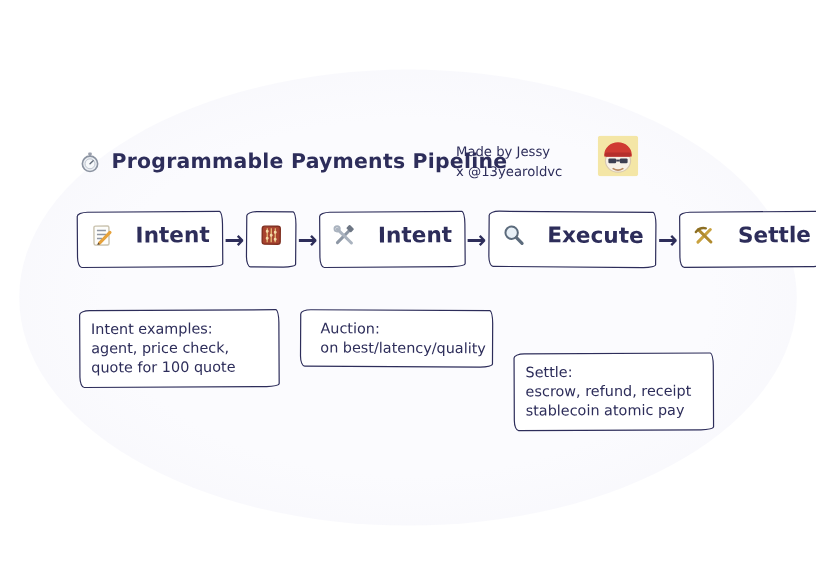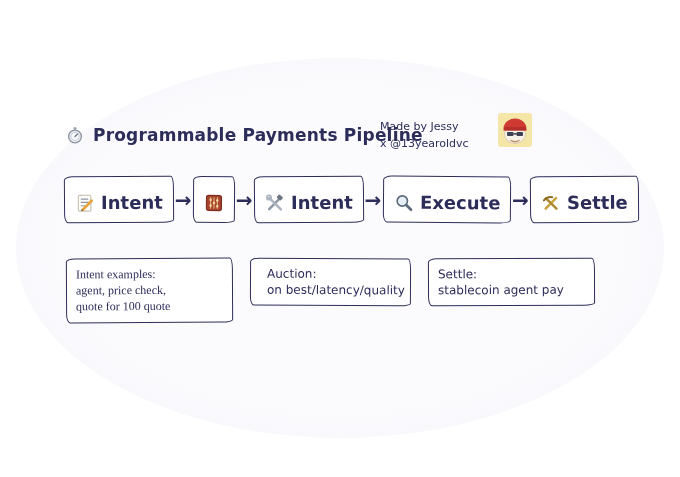--- a/index.html
+++ b/index.html
@@ -41,38 +41,38 @@
   .sketch {
     background: var(--boxbg);
     border: 1.6px solid var(--ink);
     border-radius: 9px 3px 11px 4px / 4px 11px 3px 9px;
   }
   .pipeline {
     position: absolute; left: 64px; top: 176px;
     display: flex; align-items: center;
   }
   .stage {
-    display: flex; align-items: flex-end; gap: 6px;
+    display: flex; align-items: flex-start; gap: 18px;
     padding: 9px 10px; height: 47px;
   }
   .pipeline > .stage:nth-child(4n+1) { transform: rotate(-0.4deg); }
   .pipeline > .stage:nth-child(4n+3) { transform: rotate(0.45deg); }
   .stage-label { font-size: 18px; font-weight: 600; white-space: nowrap; }
   .arrow {
     font-size: 20px; font-weight: 600; width: 19px;
     text-align: center; color: var(--ink); flex: none;
   }
   .notes {
     position: absolute; left: 66px; top: 258px;
     display: flex; gap: 17px; align-items: flex-start;
   }
   .note { padding: 7px 9px; font-size: 12px; font-weight: 500; line-height: 1.35; }
-  .note:nth-child(1) { width: 167px; transform: rotate(-0.3deg); font-family: Liberation Serif, serif; }
+  .note:nth-child(1) { width: 167px; transform: rotate(-0.3deg); }
   .note:nth-child(2) { width: 161px; transform: rotate(0.3deg); padding-left: 16px; }
-  .note:nth-child(3) { width: 167px; transform: rotate(-0.25deg); }
+  .note:nth-child(3) { width: 167px; transform: rotate(-0.25deg); margin-top: 36px; }
   .note-line { white-space: nowrap; }
   .icon { display: inline-flex; flex: none; align-items: center; }
 </style>
 </head>
 <body>
 
 <div class="canvas">
   <div class="ellipse"></div>
 
   <div class="title-row">
@@ -176,16 +176,17 @@
       <div class="note-line">Intent examples:</div>
       <div class="note-line">agent, price check,</div>
       <div class="note-line">quote for 100 quote</div>
     </div>
     <div class="sketch note">
       <div class="note-line">Auction:</div>
       <div class="note-line">on best/latency/quality</div>
     </div>
     <div class="sketch note">
       <div class="note-line">Settle:</div>
-      <div class="note-line">stablecoin agent pay</div>
+      <div class="note-line">escrow, refund, receipt</div>
+      <div class="note-line">stablecoin atomic pay</div>
     </div>
   </div>
 </div>
 
 </body></html>

